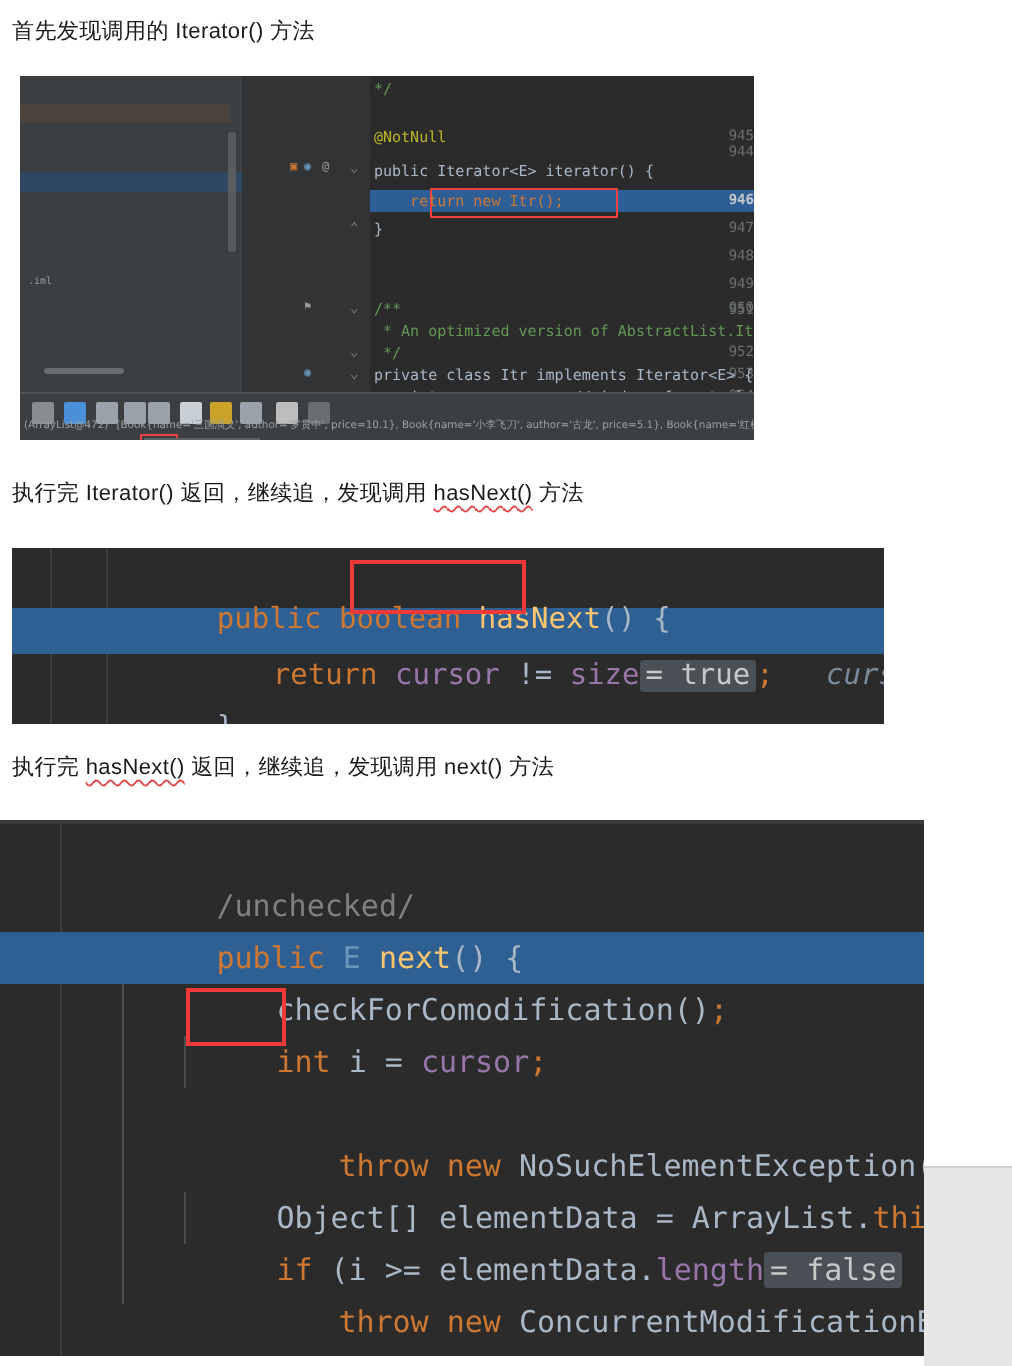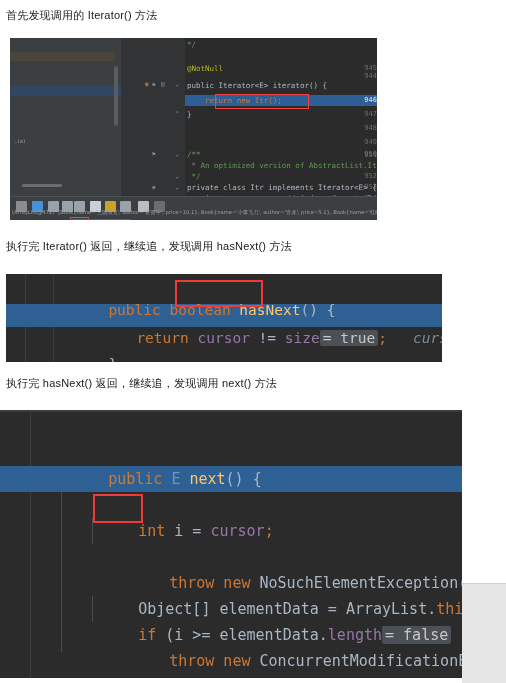--- a/index.html
+++ b/index.html
@@ -9,20 +9,21 @@
     -webkit-font-smoothing:antialiased;
   }
   .page{position:relative;width:506px;height:683px;}
 
   
   .caption{
     position:absolute;left:6px;
     font-size:11px;color:#1a1a1a;white-space:nowrap;letter-spacing:0.2px;
   }
   .misspell{
+    text-decoration:underline;
     text-decoration-style:wavy;
     text-decoration-color:#e04a4a;
     text-decoration-thickness:1px;
     text-underline-offset:2px;
   }
 
   
   .ide{position:absolute;background:#2b2b2b;overflow:hidden;}
   .code{
     font-family:"DejaVu Sans Mono","Liberation Mono",monospace;
@@ -209,25 +210,31 @@
   <div class="ide" id="block3">
     <div class="topline"></div>
     <div class="g2"></div>
     <div class="hl"></div>
     <div class="hlg"></div>
 
     <div class="indentguide" style="left:61px;top:82px;height:160px;"></div>
     <div class="indentguide" style="left:92px;top:108px;height:26px;"></div>
     <div class="indentguide" style="left:92px;top:186px;height:26px;"></div>
 
+    <div class="code ln" style="top:4px;padding-left:30px;">
+      <span class="cmt">/unchecked/</span>
+    </div>
 
     <div class="code ln" style="top:30px;padding-left:30px;">
       <span class="k">public </span><span class="gen">E </span><span class="mth">next</span><span class="pln">() {</span>
     </div>
 
+    <div class="code ln" style="top:56px;padding-left:60px;">
+      <span class="pln">checkForComodification</span><span class="pln">()</span><span class="k">;</span>
+    </div>
 
     <div class="code ln" style="top:82px;padding-left:60px;">
       <span class="k">int </span><span class="pln">i = </span><span class="fld">cursor</span><span class="k">;</span>
     </div>
 
 
     <div class="code ln" style="top:134px;padding-left:91px;">
       <span class="k">throw new </span><span class="pln">NoSuchElementException</span><span class="pln">()</span>
     </div>
 

